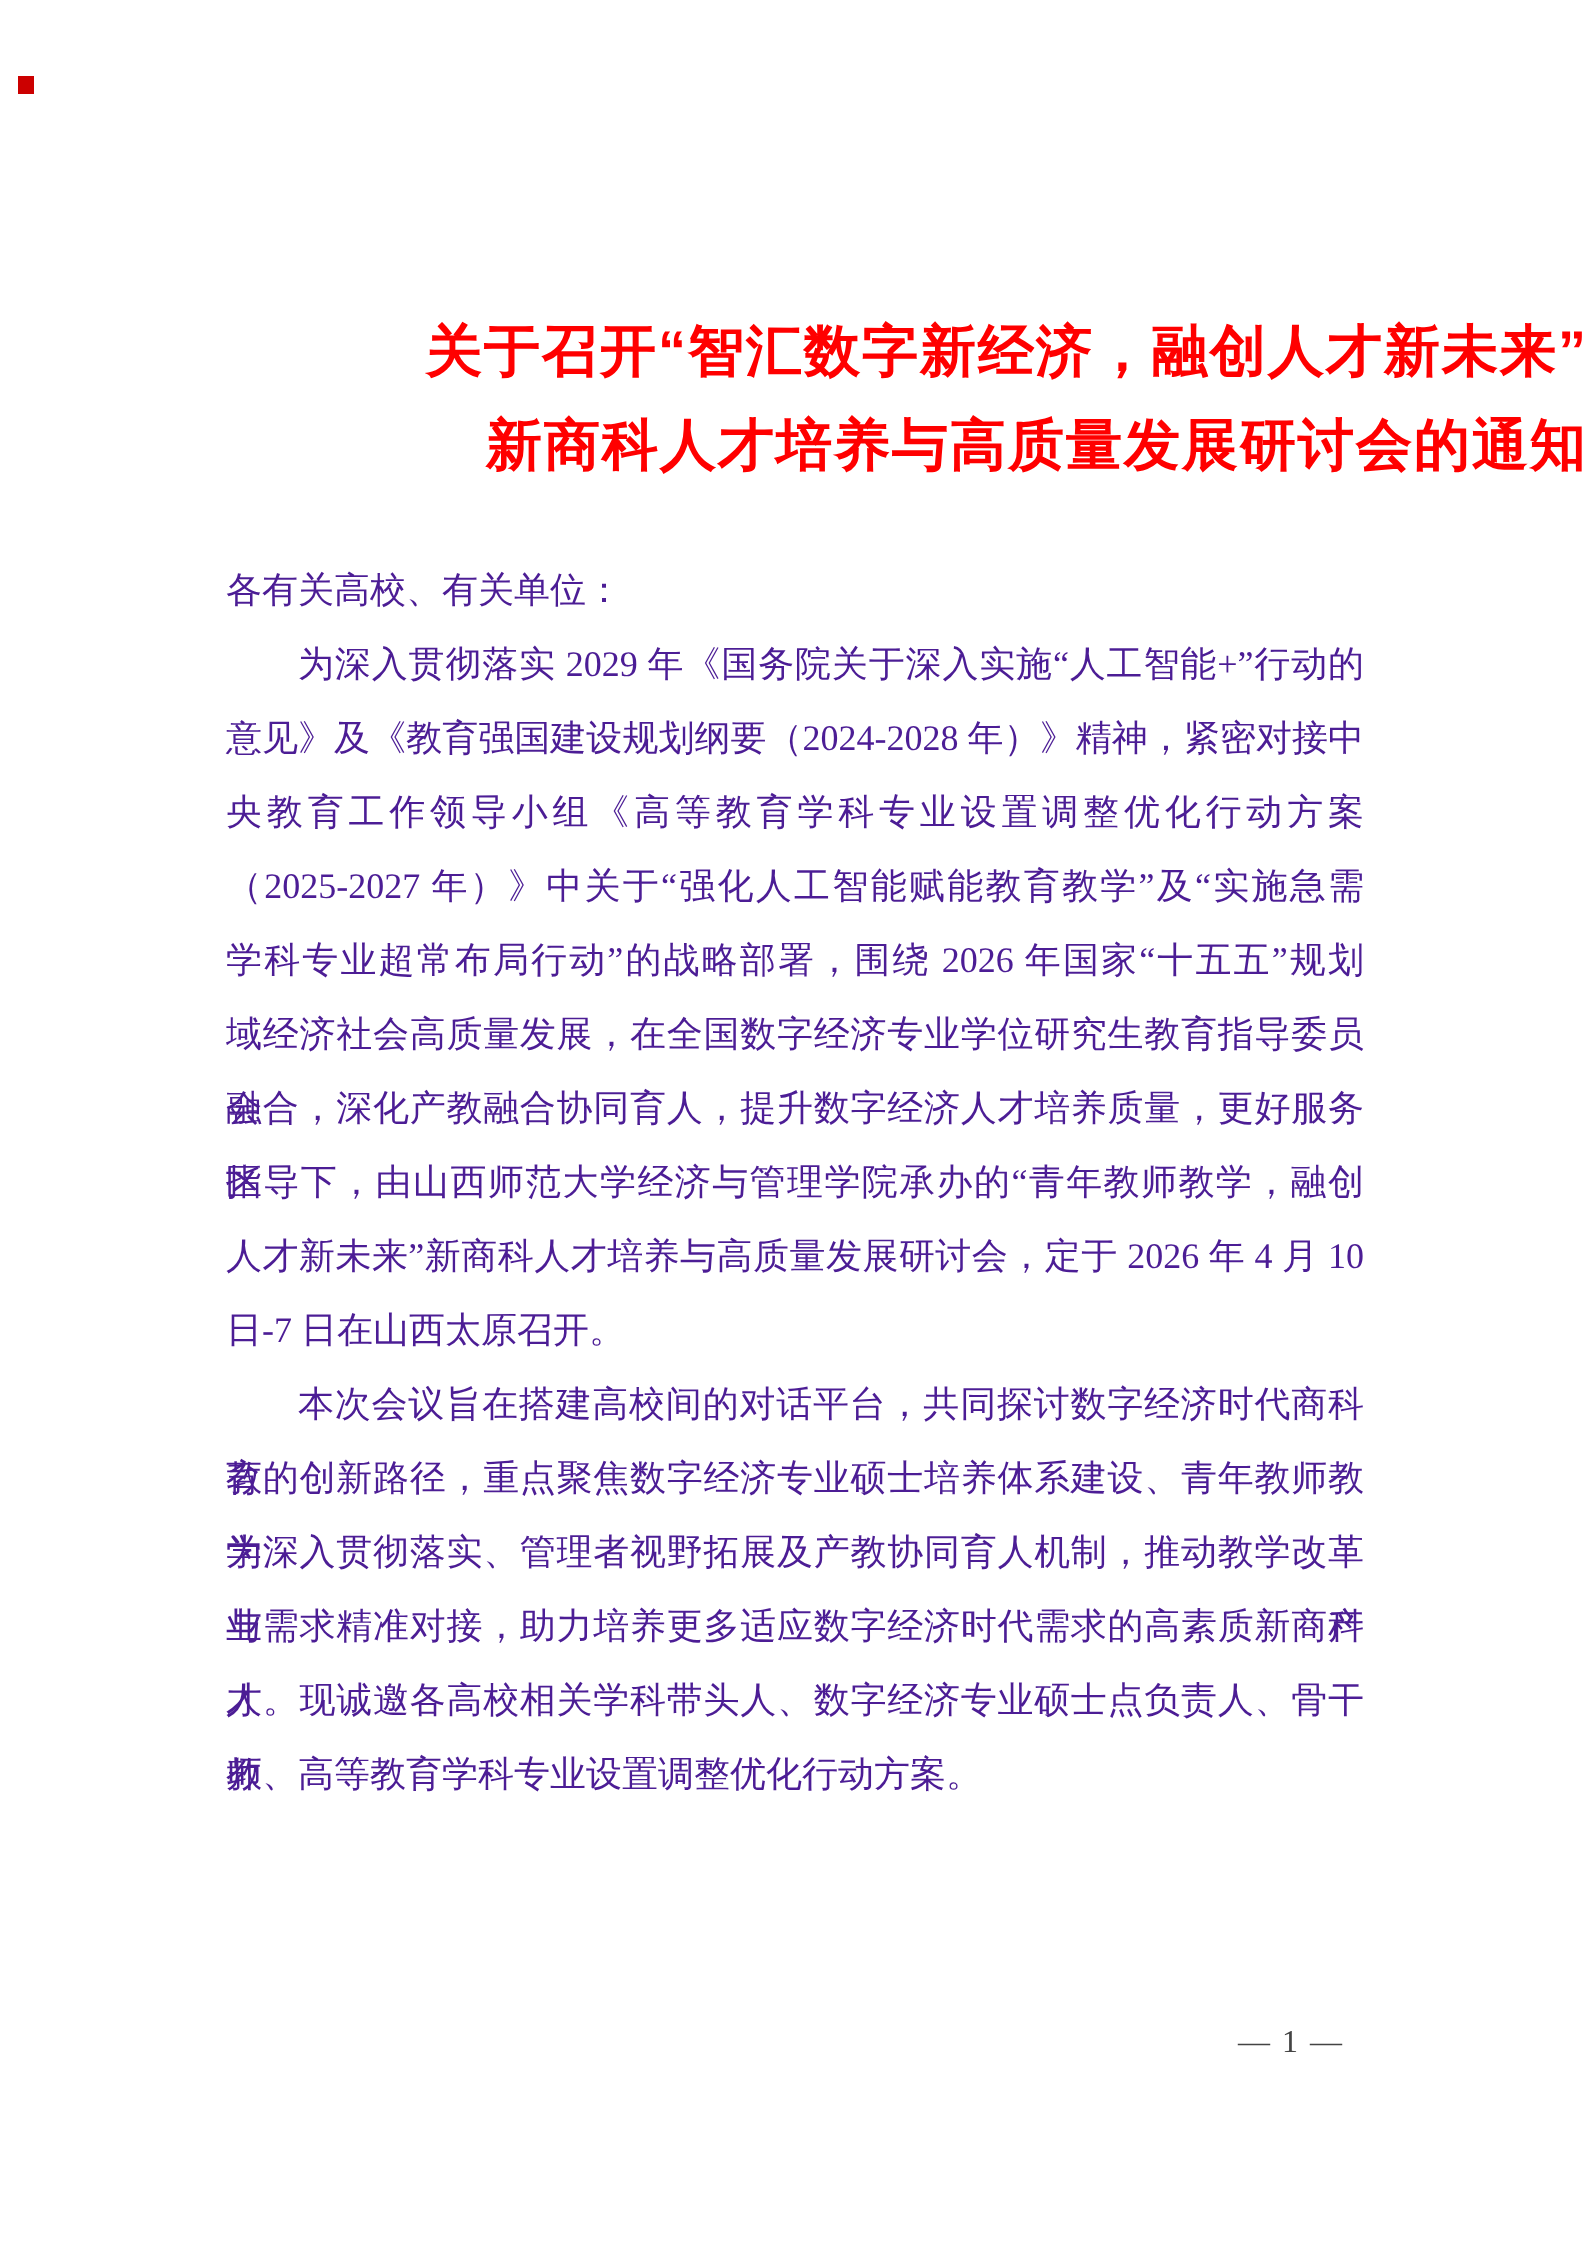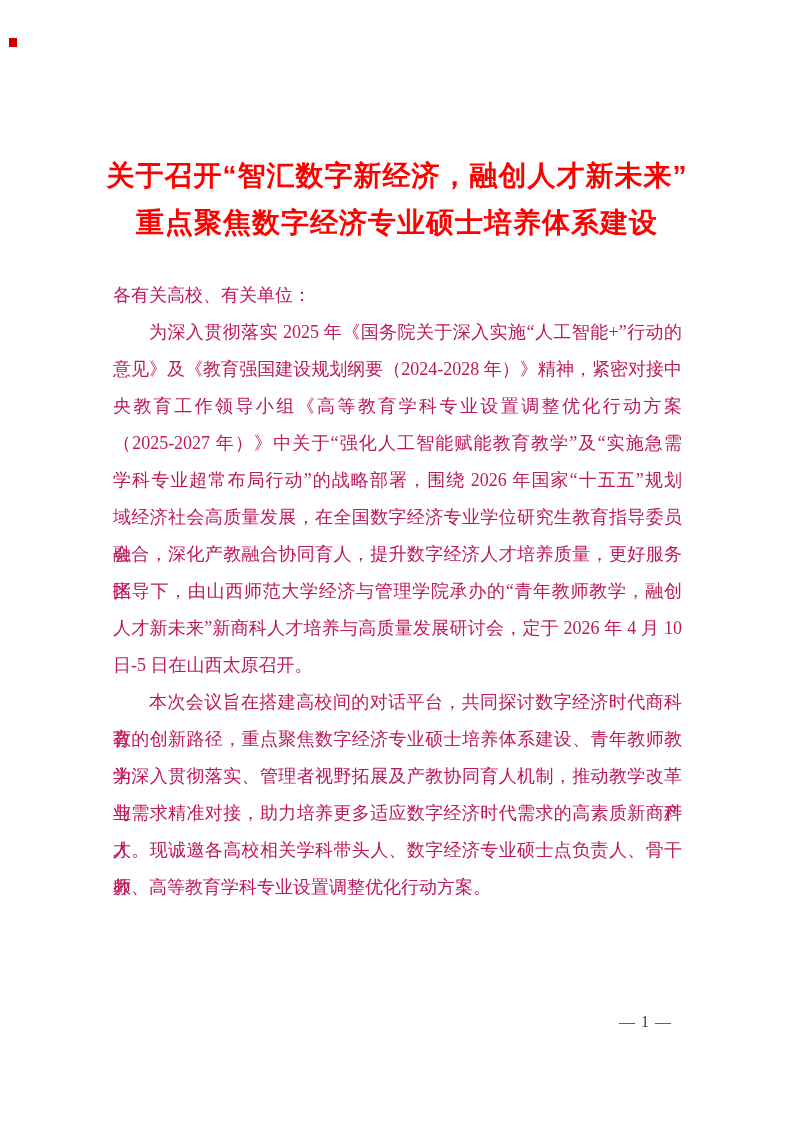--- a/index.html
+++ b/index.html
@@ -21,35 +21,35 @@
     top: 38px;
     width: 8px;
     height: 9px;
     background: #cc0000;
   }
   .title-block {
     position: absolute;
     top: 152px;
     left: 0;
     right: 0;
-    text-align: center;
+    text-align: right;
     font-family: "Liberation Sans", "DejaVu Sans", sans-serif;
     font-weight: bold;
     font-size: 28px;
     line-height: 47px;
     color: #ff0000;
     letter-spacing: 1px;
   }
   .body-block {
     position: absolute;
     top: 277px;
     left: 113px;
     width: 569px;
     font-size: 18px;
-    color: #be185d;
+    color: #4c1d95;
   }
   .salutation {
     height: 37px;
     line-height: 37px;
     text-align: left;
   }
   .line {
     height: 37px;
     line-height: 37px;
     text-align: justify;
@@ -74,36 +74,36 @@
 </style>
 </head>
 <body>
 
 <div class="page">
 
   <span class="corner-mark"></span>
 
   <div class="title-block">
     <div>关于召开“智汇数字新经济，融创人才新未来”</div>
-    <div>重点聚焦数字经济专业硕士培养体系建设</div>
+    <div>新商科人才培养与高质量发展研讨会的通知</div>
   </div>
 
   <div class="body-block">
     <div class="salutation">各有关高校、有关单位：</div>
     <div>
-        <div class="line first">为深入贯彻落实 2025 年《国务院关于深入实施“人工智能+”行动的</div>
+        <div class="line first">为深入贯彻落实 2029 年《国务院关于深入实施“人工智能+”行动的</div>
         <div class="line">意见》及《教育强国建设规划纲要（2024-2028 年）》精神，紧密对接中</div>
         <div class="line">央教育工作领导小组《高等教育学科专业设置调整优化行动方案</div>
         <div class="line">（2025-2027 年）》中关于“强化人工智能赋能教育教学”及“实施急需</div>
         <div class="line">学科专业超常布局行动”的战略部署，围绕 2026 年国家“十五五”规划</div>
         <div class="line">域经济社会高质量发展，在全国数字经济专业学位研究生教育指导委员会</div>
         <div class="line">融合，深化产教融合协同育人，提升数字经济人才培养质量，更好服务区</div>
         <div class="line">指导下，由山西师范大学经济与管理学院承办的“青年教师教学，融创</div>
         <div class="line">人才新未来”新商科人才培养与高质量发展研讨会，定于 2026 年 4 月 10</div>
-        <div class="line last">日-5 日在山西太原召开。</div>
+        <div class="line last">日-7 日在山西太原召开。</div>
         <div class="line first">本次会议旨在搭建高校间的对话平台，共同探讨数字经济时代商科教</div>
         <div class="line">育的创新路径，重点聚焦数字经济专业硕士培养体系建设、青年教师教学</div>
         <div class="line">为深入贯彻落实、管理者视野拓展及产教协同育人机制，推动教学改革与产</div>
         <div class="line">业需求精准对接，助力培养更多适应数字经济时代需求的高素质新商科人</div>
         <div class="line">才。现诚邀各高校相关学科带头人、数字经济专业硕士点负责人、骨干教</div>
         <div class="line last">师、高等教育学科专业设置调整优化行动方案。</div>
       </div>
   </div>
 
   <div class="page-number">— 1 —</div>

